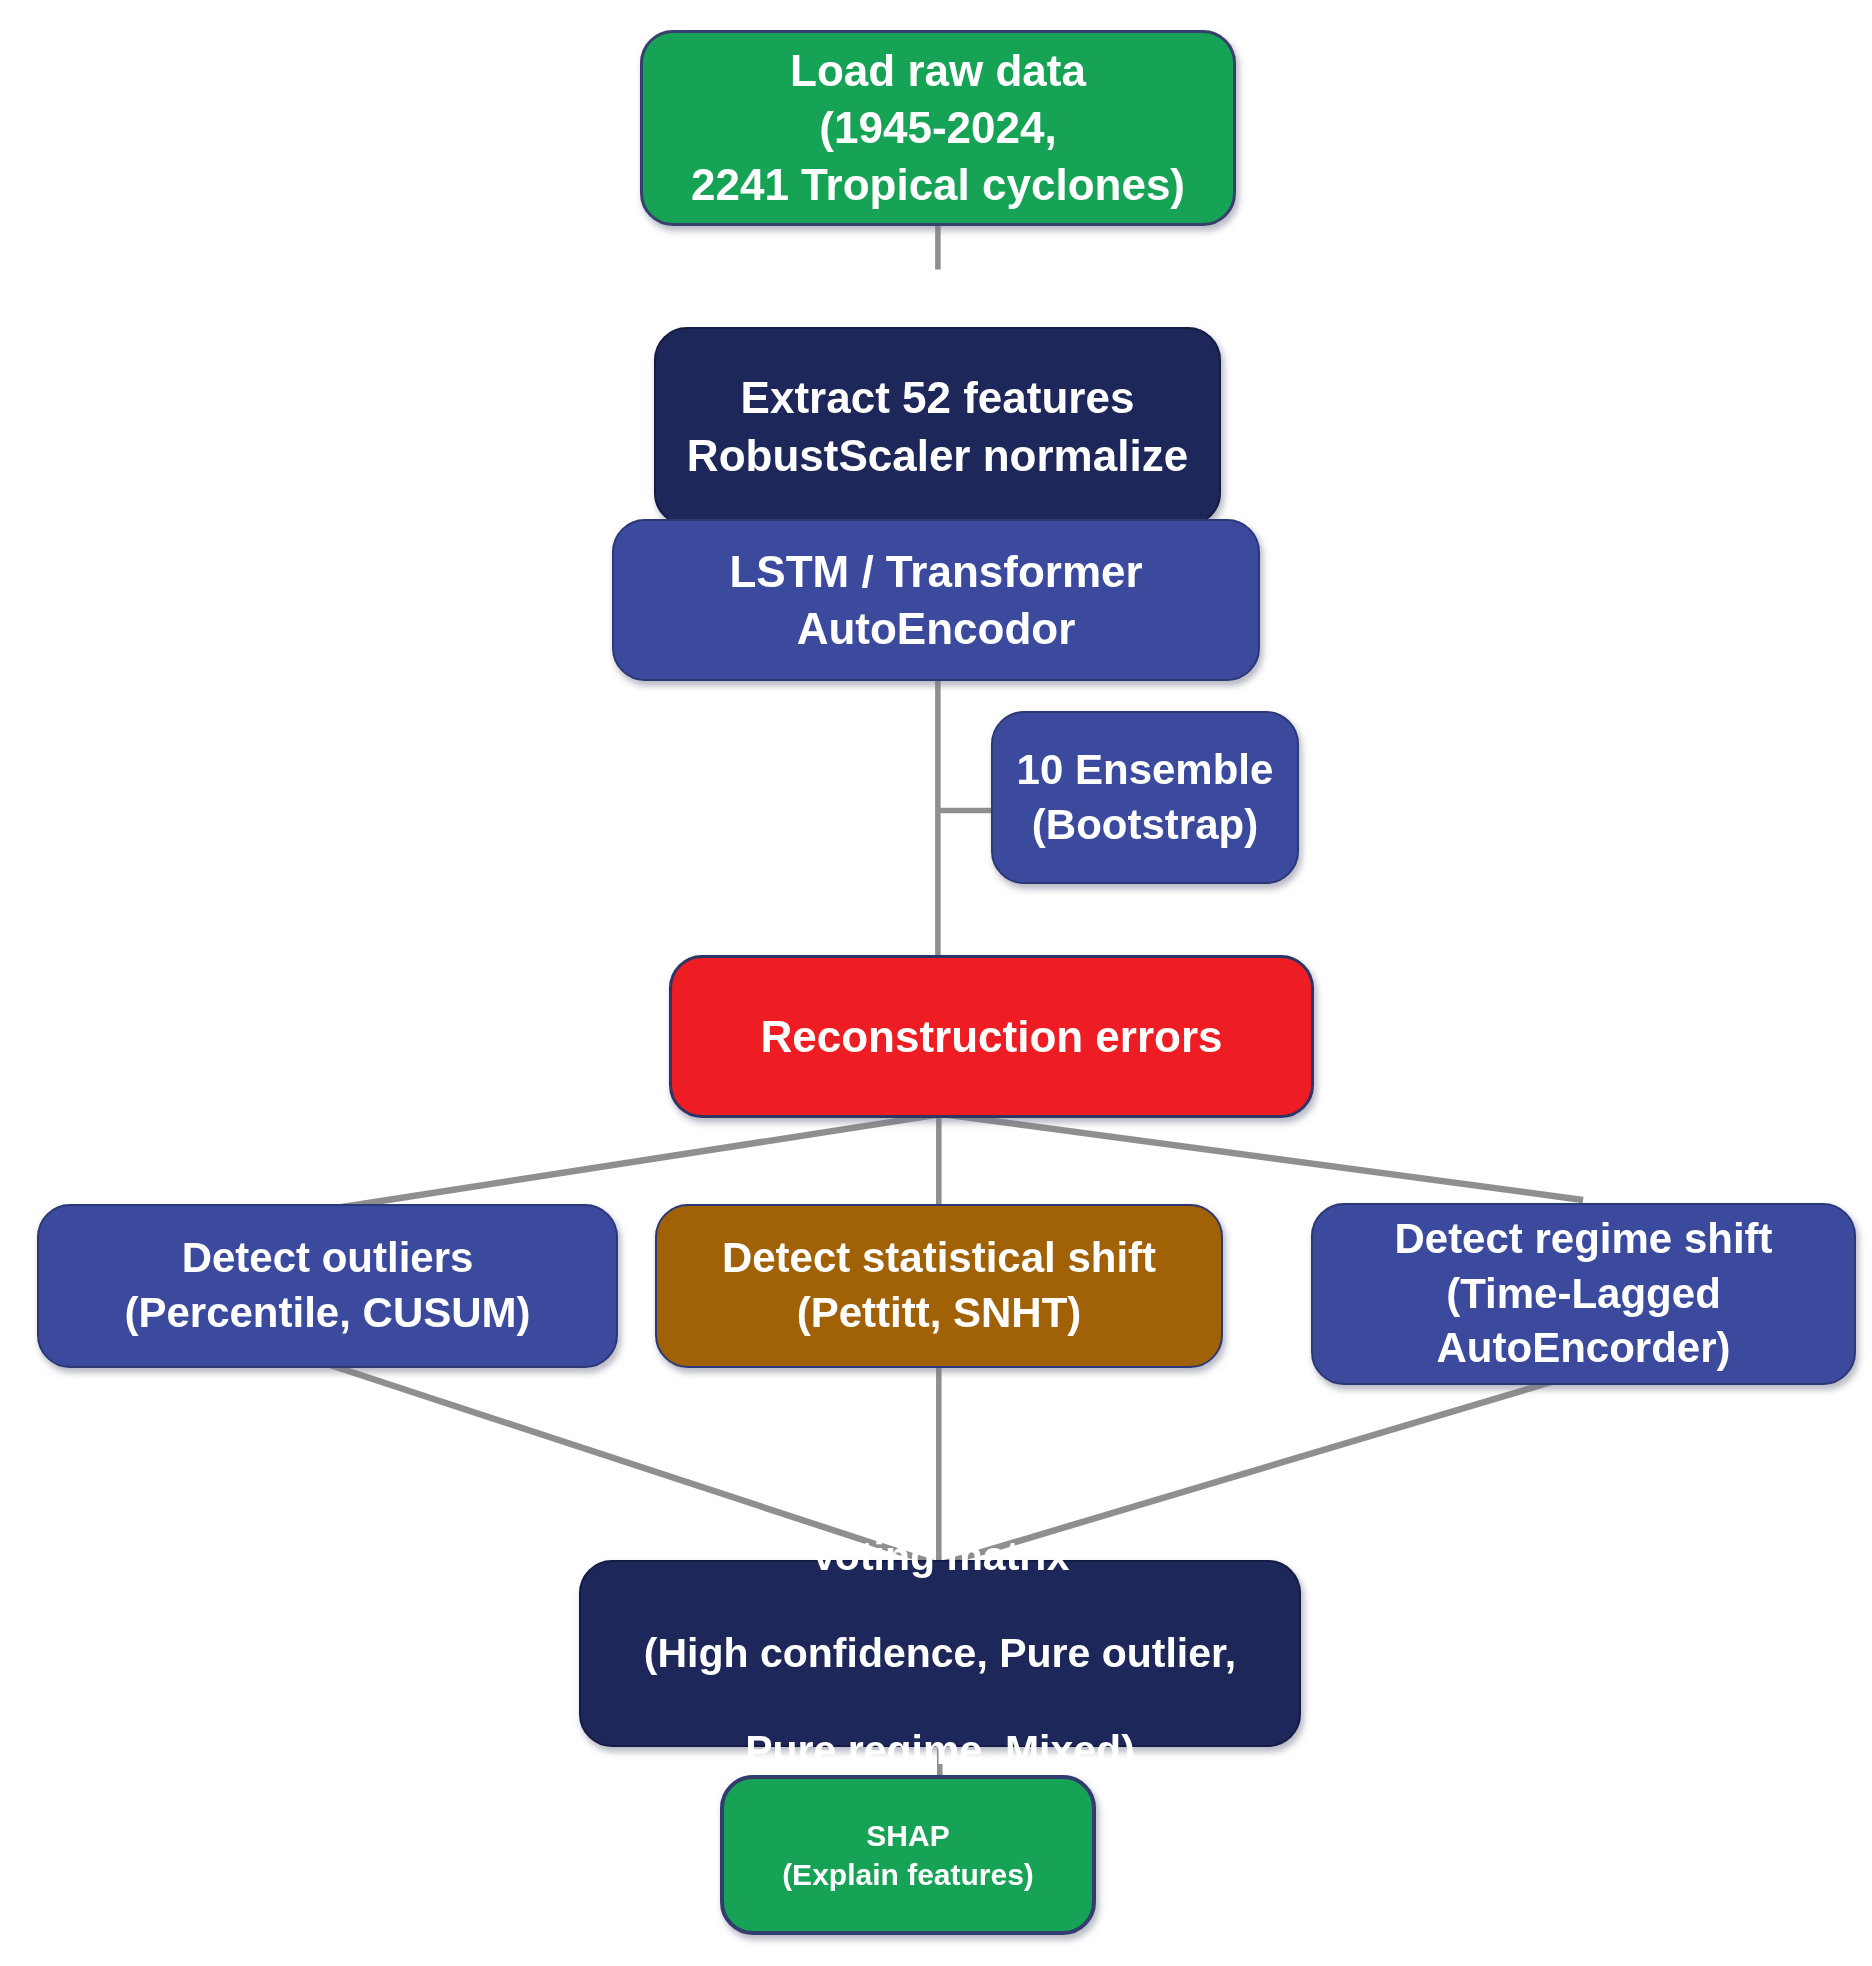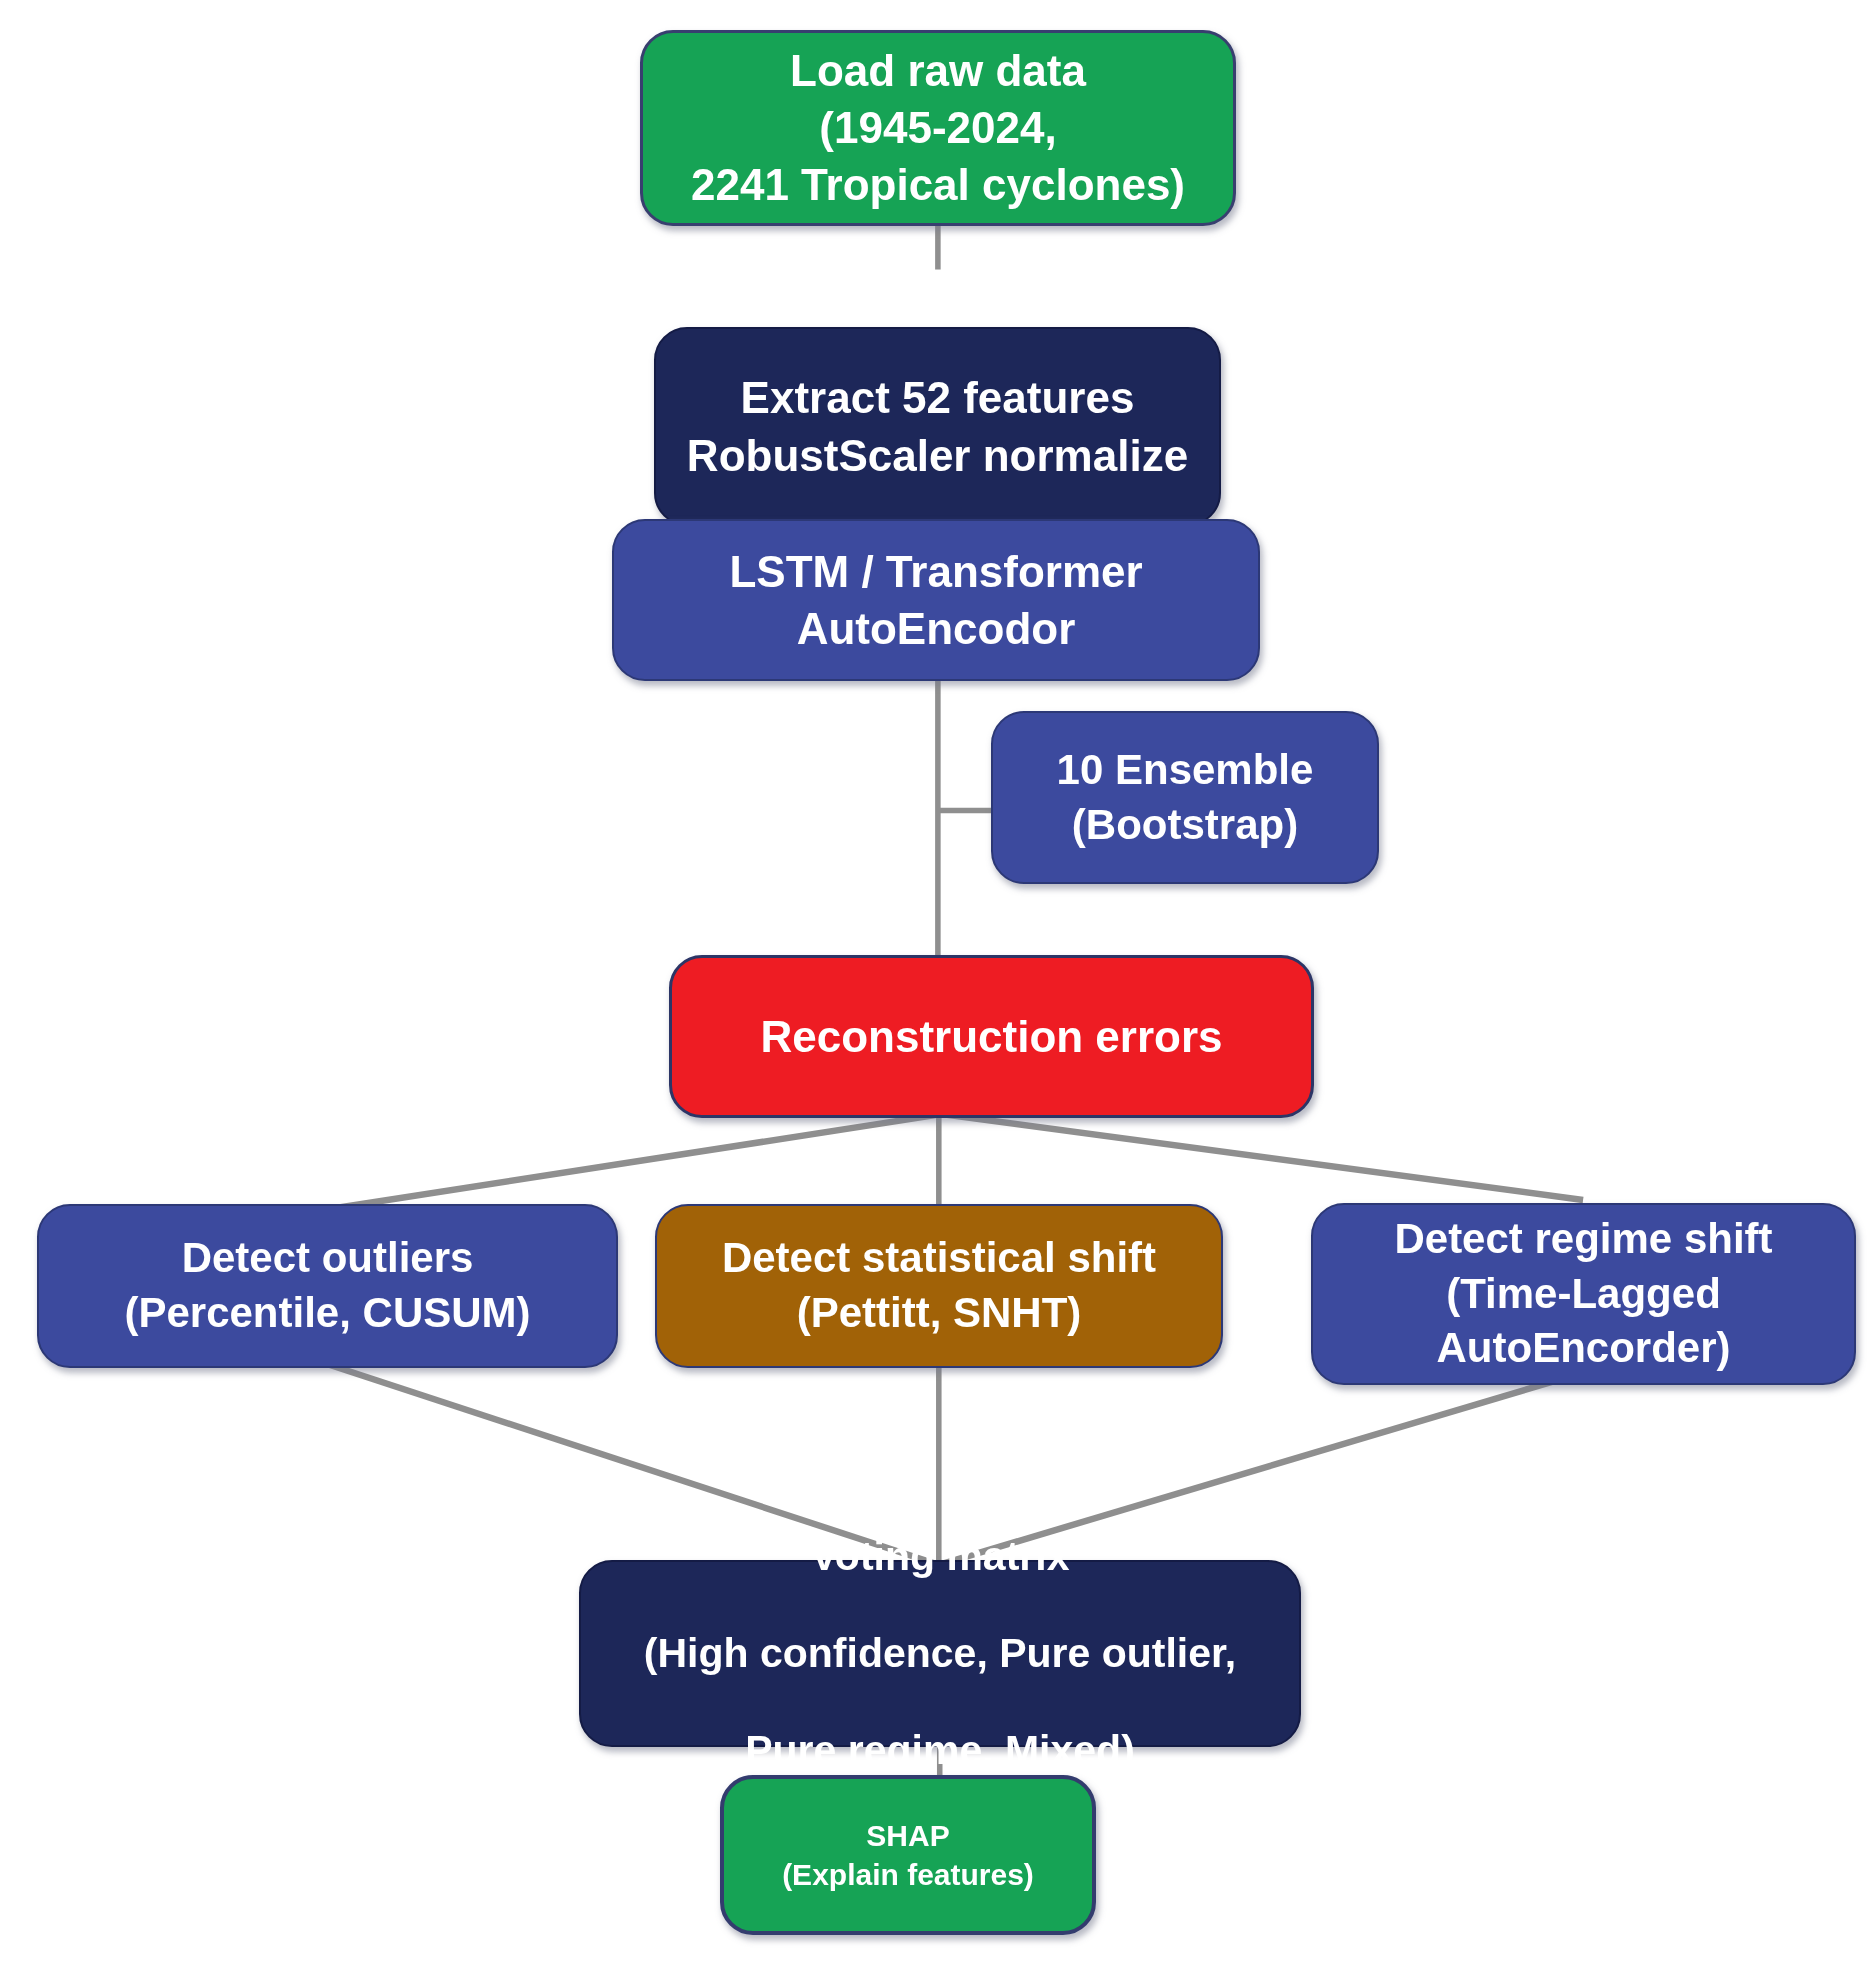--- a/index.html
+++ b/index.html
@@ -18,21 +18,21 @@
     border-radius:33px;
     box-shadow:2.8px 4.6px 6.5px rgba(115,120,140,.5);
     box-sizing:border-box;
     line-height:1.3;
   }
   .node span{display:block;white-space:nowrap;}
   
   #n-load        {left:640px; top:29.5px;   width:596px; height:196px; font-size:44px; border:3.7px solid #383f6f;}
   #n-extract     {left:654px; top:279px;  width:567px; height:199px; font-size:44px; border:2.8px solid #141b45;margin-top:48px;}
   #n-lstm        {left:612px; top:519px;  width:648px; height:162px; font-size:44px; border:2.8px solid #2c3876;}
-  #n-ensemble    {left:991px;top:711px;  width:388px; height:173px; font-size:42px; border:2.8px solid #2c3876;}
+  #n-ensemble    {left:991px;top:711px;  width:308px; height:173px; font-size:42px; border:2.8px solid #2c3876;}
   #n-recon       {left:669px; top:955px; width:645px; height:163px; font-size:44px; border:3.7px solid #2c3566;}
   #n-outliers    {left:37px;  top:1204px; width:581px; height:164px; font-size:42px; border:2.8px solid #2c3876;}
   #n-statistical {left:655px; top:1204px; width:568px; height:164px; font-size:42px; border:2.8px solid #2c3876;}
   #n-regime      {left:1311px;top:1195px; width:545px; height:182px; font-size:42px; border:2.8px solid #2c3876;margin-top:8px;}
   #n-voting      {left:579px; top:1560px; width:722px; height:187px; font-size:41px; border:2.8px solid #141b45;}
   #n-shap        {left:720px; top:1775px; width:376px; height:160px; font-size:30px; border:4.6px solid #333c6e;}
 </style>
 </head>
 <body>
 

